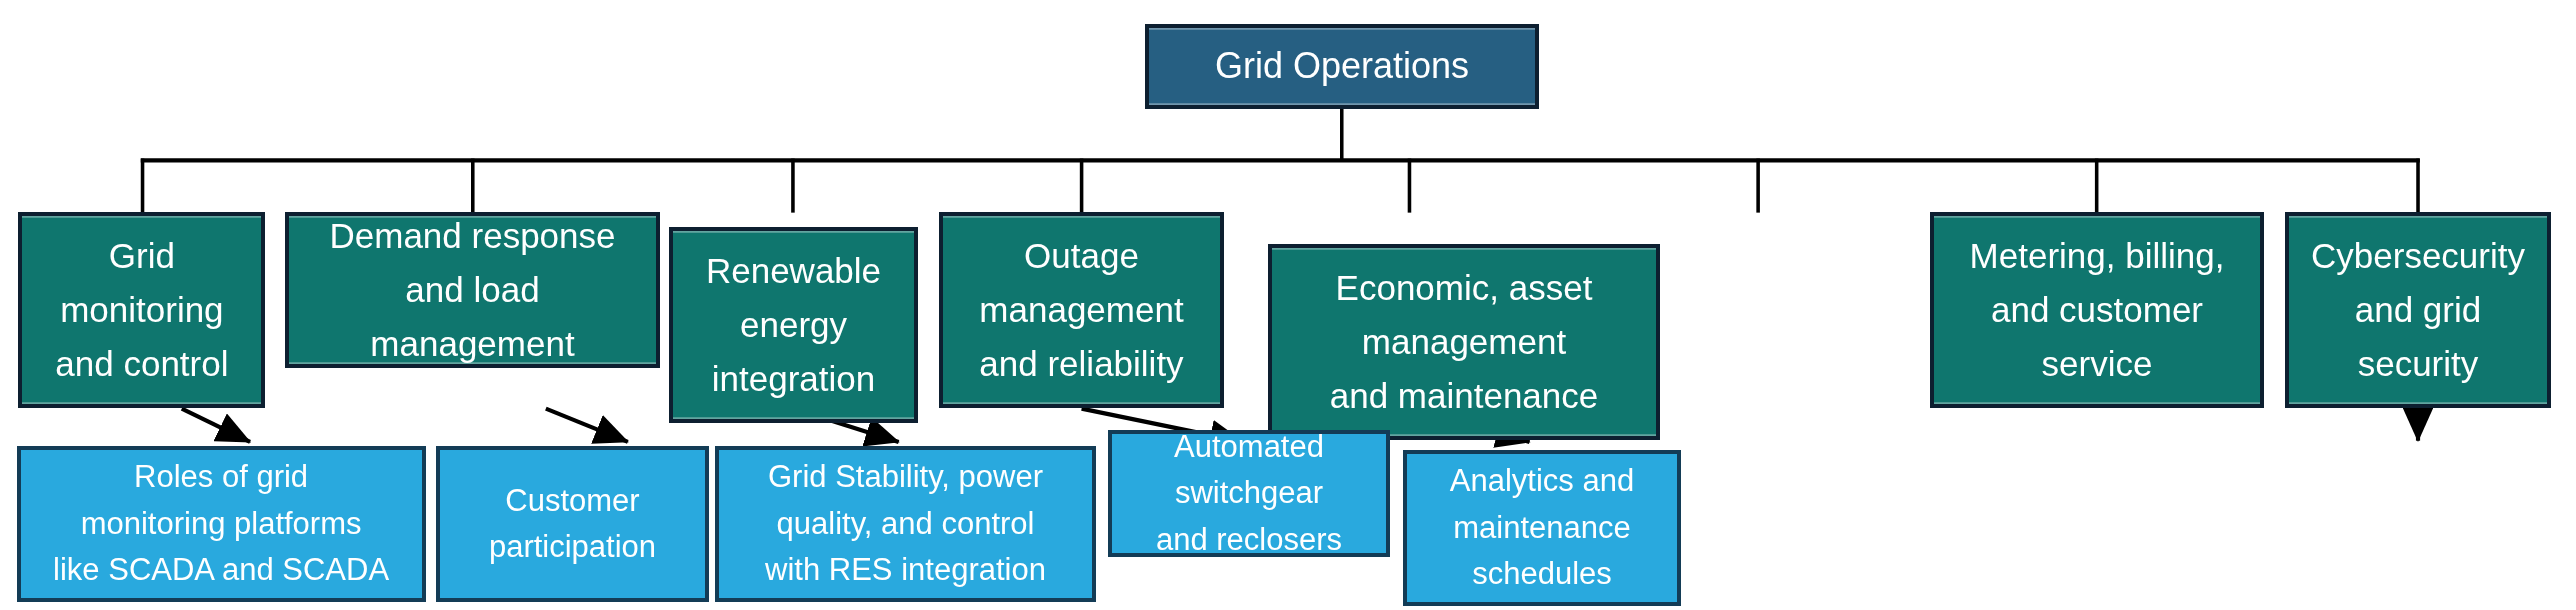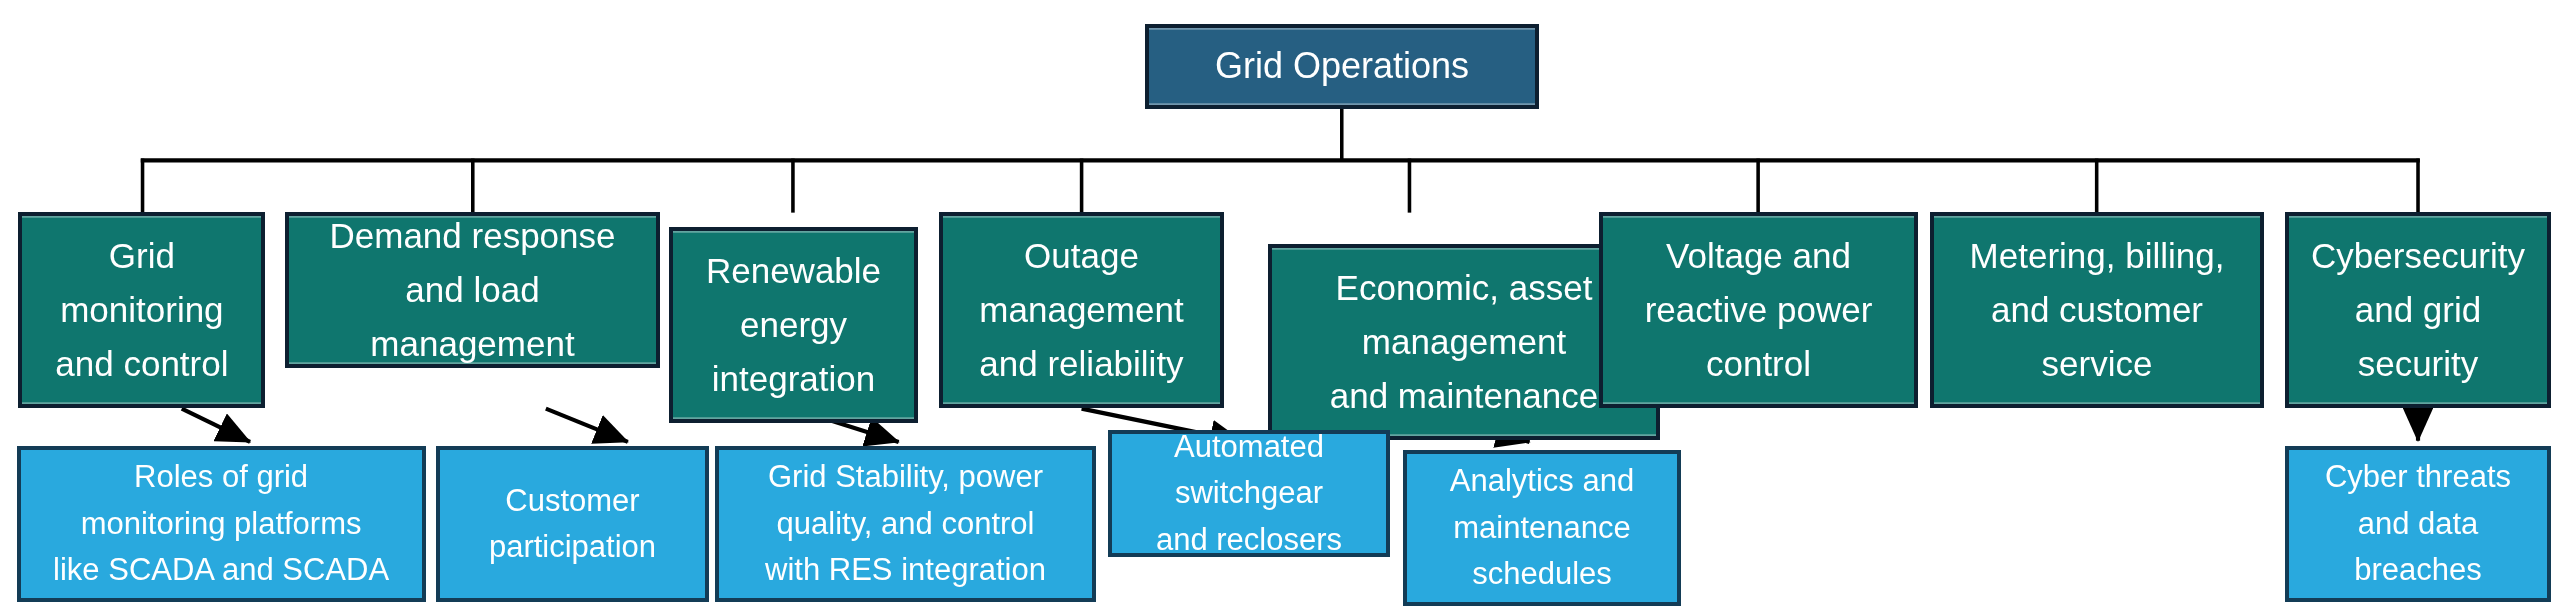--- a/index.html
+++ b/index.html
@@ -90,23 +90,20 @@
 management</div>
   <div class="node lvl2" style="left:669px; top:212px; width:249px; height:196px;margin-top:15px;">Renewable
 energy
 integration</div>
   <div class="node lvl2" style="left:939px; top:212px; width:285px; height:196px;">Outage
 management
 and reliability</div>
   <div class="node lvl2" style="left:1268px; top:212px; width:392px; height:196px;margin-top:32px;">Economic, asset
 management
 and maintenance</div>
-  <div class="node lvl2" style="left:1599px; top:212px; width:319px; height:196px;">Voltage and
-reactive power
-control</div>
   <div class="node lvl2" style="left:1930px; top:212px; width:334px; height:196px;">Metering, billing,
 and customer
 service</div>
   <div class="node lvl2" style="left:2285px; top:212px; width:266px; height:196px;">Cybersecurity
 and grid
 security</div>
 
   <div class="node lvl3" style="left:16.6px; top:446px; width:409px; height:156px;">Roles of grid
 monitoring platforms
 like SCADA and SCADA</div>
@@ -114,18 +111,15 @@
 participation</div>
   <div class="node lvl3" style="left:715px; top:446px; width:381px; height:156px;">Grid Stability, power
 quality, and control
 with RES integration</div>
   <div class="node lvl3" style="left:1108px; top:430px; width:282px; height:127px;">Automated
 switchgear
 and reclosers</div>
   <div class="node lvl3" style="left:1403px; top:450px; width:278px; height:156px;">Analytics and
 maintenance
 schedules</div>
-  <div class="node lvl3" style="left:2285px; top:446px; width:266px; height:156px;">Cyber threats
-and data
-breaches</div>
 
 </div>
 
 
 </body></html>

